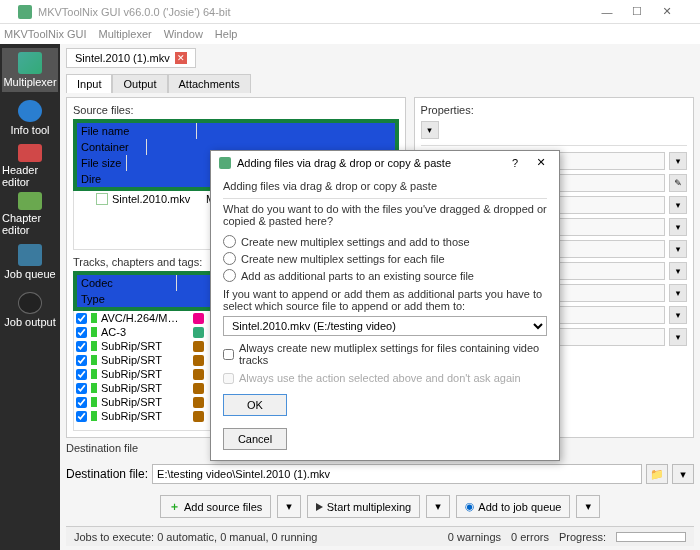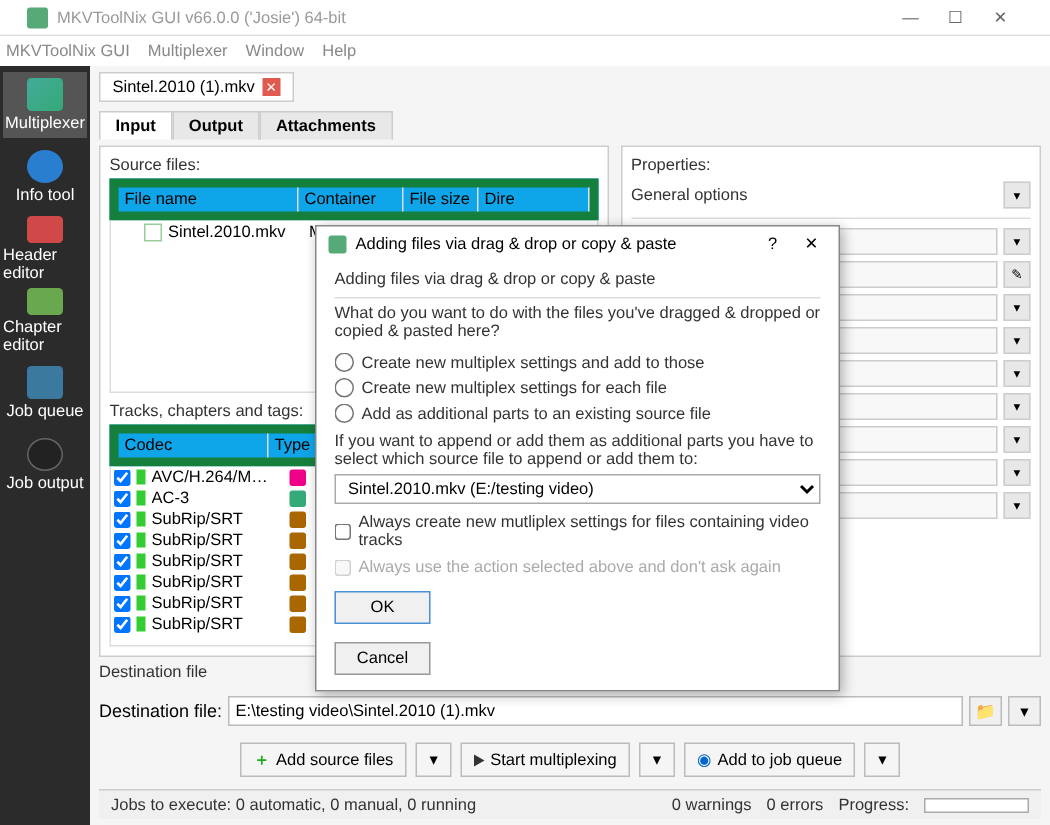--- a/index.html
+++ b/index.html
@@ -23,31 +23,31 @@
 .side-icon.hdr { background: #d04848; }
 .side-icon.chap { background: #6aa84f; }
 .side-icon.jq { background: #3b7a9e; }
 .side-icon.jout { background: #222; border:1px solid #666; border-radius:50%; }
 
 .content { flex: 1; background: #f5f5f5; display: flex; flex-direction: column; padding: 4px 6px; gap: 4px; overflow: hidden; }
 .tabrow { display: flex; align-items: center; gap: 0; }
 .file-tab { background: #fff; border: 1px solid #ccc; padding: 3px 8px; display: flex; align-items: center; gap: 5px; font-size: 11px; }
 .close-x { width: 12px; height: 12px; background: #e05a4f; color: #fff; font-size: 9px; display: flex; align-items: center; justify-content: center; cursor: pointer; }
 
-.inner-tabs { display: flex; gap: 0; margin-top: 2px; font-weight: bold; }
+.inner-tabs { display: flex; gap: 0; margin-top: 2px; }
 .inner-tab { padding: 3px 10px; background: #e8e8e8; border: 1px solid #ccc; border-bottom: none; font-size: 11px; cursor: pointer; }
 .inner-tab.active { background: #fff; }
 
 .panel-row { display: flex; gap: 8px; flex: 1; min-height: 0; }
 .panel { background: #fff; border: 1px solid #ccc; padding: 6px; display: flex; flex-direction: column; overflow: hidden; }
 .left-panel { flex: 1.1; }
 .right-panel { flex: 0.9; }
 .panel-title { font-size: 11px; color: #333; margin-bottom: 3px; }
 
-.list-header { display: flex; background: #0ea5e9; border: 6px solid #15803d; font-size: 11px; }
+.list-header { display: flex; background: #1d4ed8; border: 4px solid #15803d; font-size: 11px; flex-direction: column; }
 .list-header > div { padding: 2px 4px; border-right: 1px solid #ddd; overflow: hidden; white-space: nowrap; }
 .list-body { border: 1px solid #ddd; border-top: none; flex: 1; overflow: hidden; background: #fff; }
 .list-row { display: flex; align-items: center; padding: 2px 4px; font-size: 11px; gap: 4px; white-space: nowrap; }
 .list-row .fileicon { width: 12px; height: 12px; background: #fff; border:1px solid #9c9; display:inline-block; }
 
 .tracks-box { margin-top: 6px; }
 .track-row { display: flex; align-items: center; padding: 1px 2px; font-size: 10px; gap: 4px; }
 .chk { width: 11px; height: 11px; }
 .colorsq { width: 6px; height: 10px; display: inline-block; }
 .green { background: #3c3; }
@@ -238,21 +238,20 @@
                 <span style="width:88px;overflow:hidden;">SubRip/SRT</span>
                 <span class="small-icon" style="background:#a60;border-radius:2px;"></span>
               </div>
             </div>
         </div>
       </div>
 
       <div class="panel right-panel">
         <div class="panel-title">Properties:</div>
         <div class="prop-row">
-          <span class="prop-label" style="flex:1">General options</span>
           <span class="downbtn">▾</span>
         </div>
         <hr class="sep">
         <div class="prop-row">
             <input type="text" style="">
             <span class="downbtn">▾</span>
           </div>
         <div class="prop-row">
             <input type="text" value="nange&gt;" style="">
             <span class="downbtn">✎</span>

